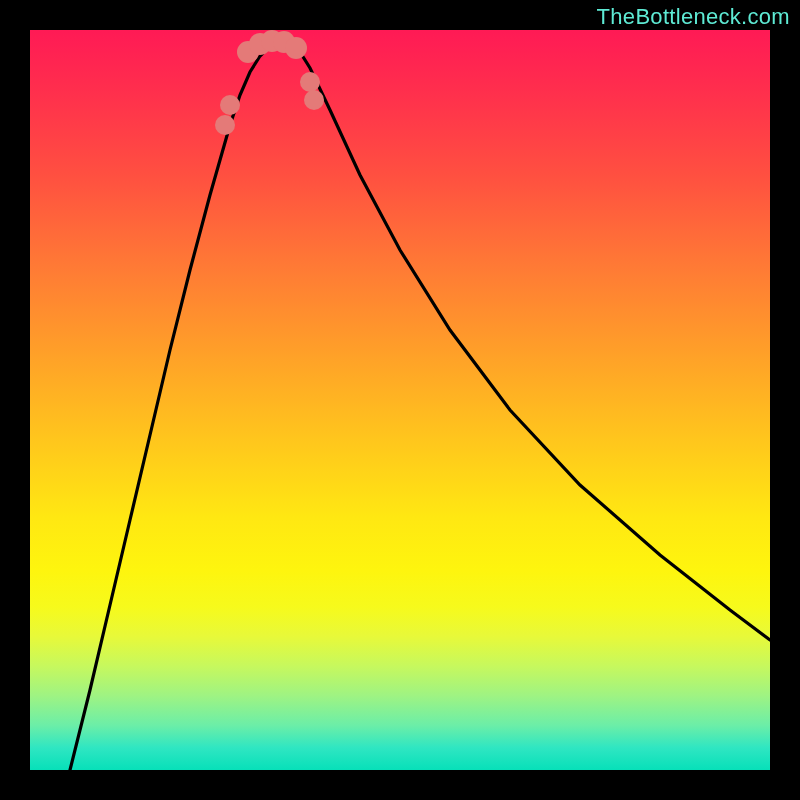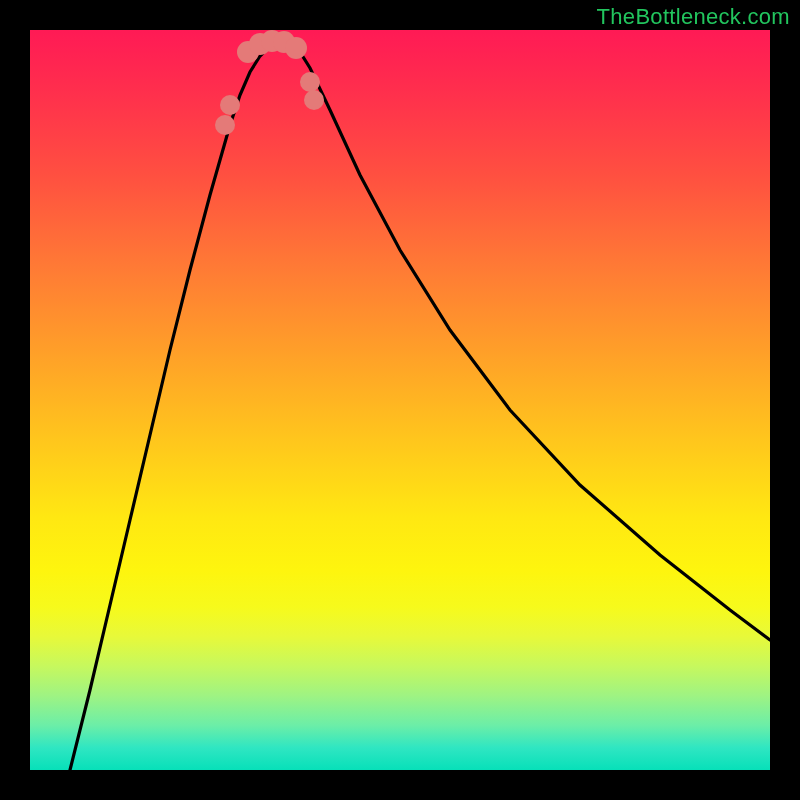--- a/index.html
+++ b/index.html
@@ -40,21 +40,21 @@
       #9ef383 90%,
       #6beea8 94%,
       #2fe6c2 97%,
       #07e0b9 100%
     );
   }
   .watermark {
     position: absolute;
     top: 4px;
     right: 10px;
-    color: #22c55e;
+    color: #5eead4;
     font-size: 22px;
     font-weight: 500;
     letter-spacing: 0.3px;
     z-index: 10;
   }
   svg.curve {
     position: absolute;
     left: 0;
     top: 0;
     width: 100%;

